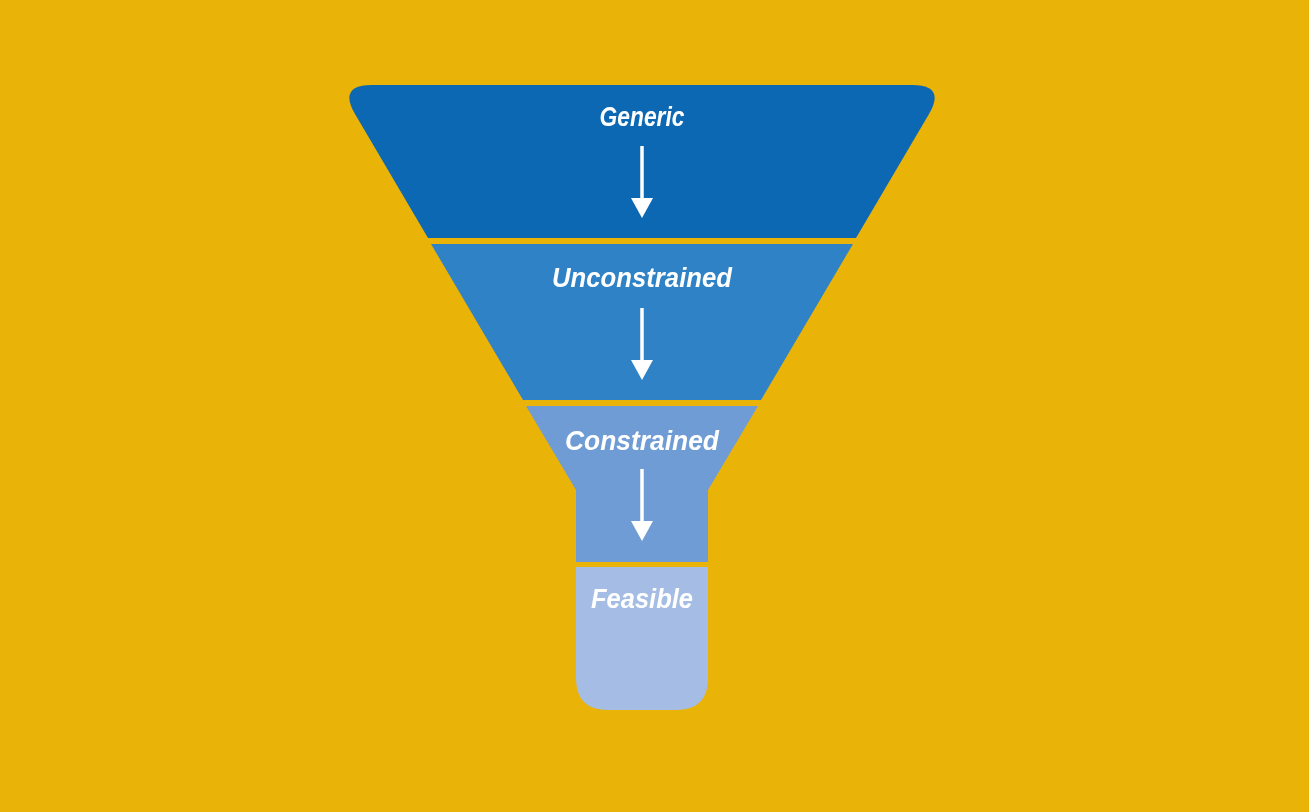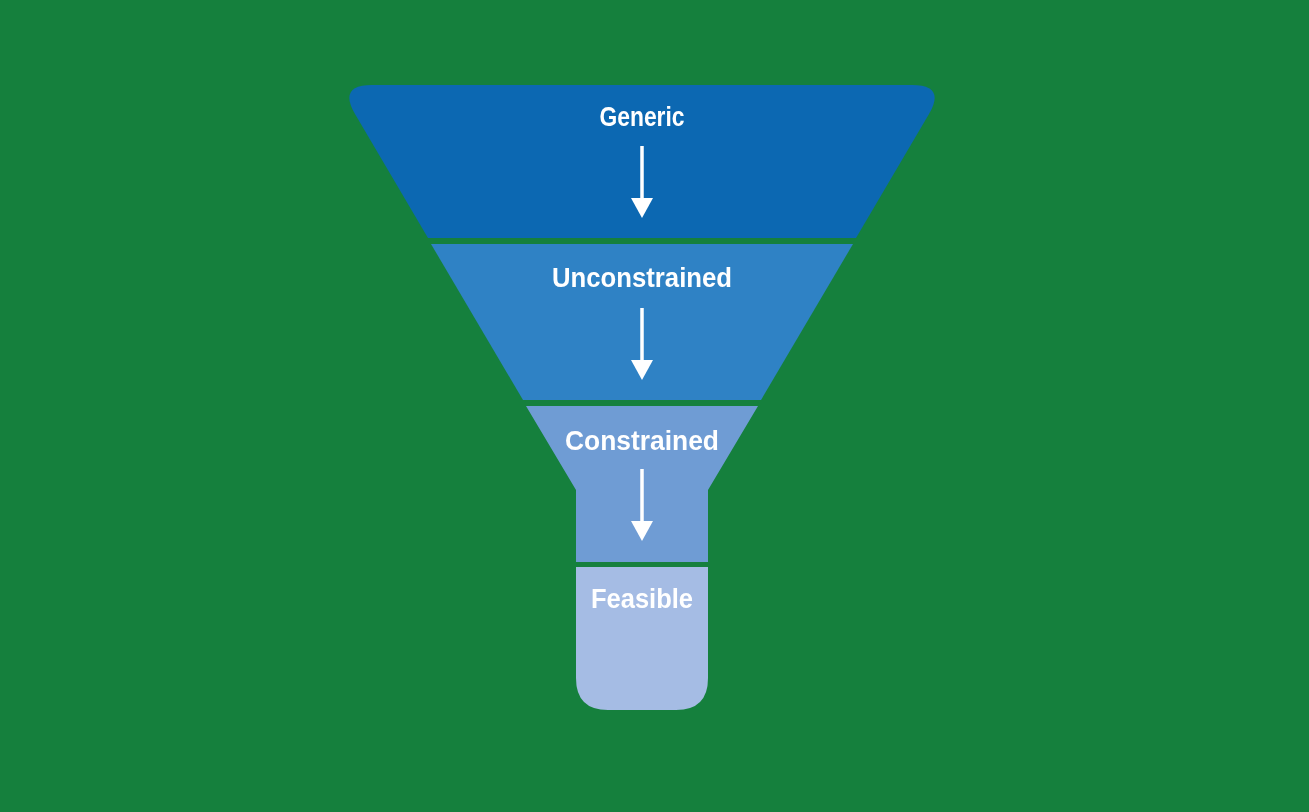--- a/index.html
+++ b/index.html
@@ -8,21 +8,22 @@
     width: 1309px;
     height: 812px;
     background: #ffffff;
     overflow: hidden;
     font-family: "Liberation Sans", sans-serif;
   }
   .canvas {
     position: relative;
     width: 1309px;
     height: 812px;
-    background: #15803d;
+    background: #eab308;
+    font-style: italic;
   }
   svg { display: block; }
   .stage-label {
     font-family: "Liberation Sans", sans-serif;
     font-weight: bold;
     font-size: 27px;
   }
 </style>
 </head>
 <body>

